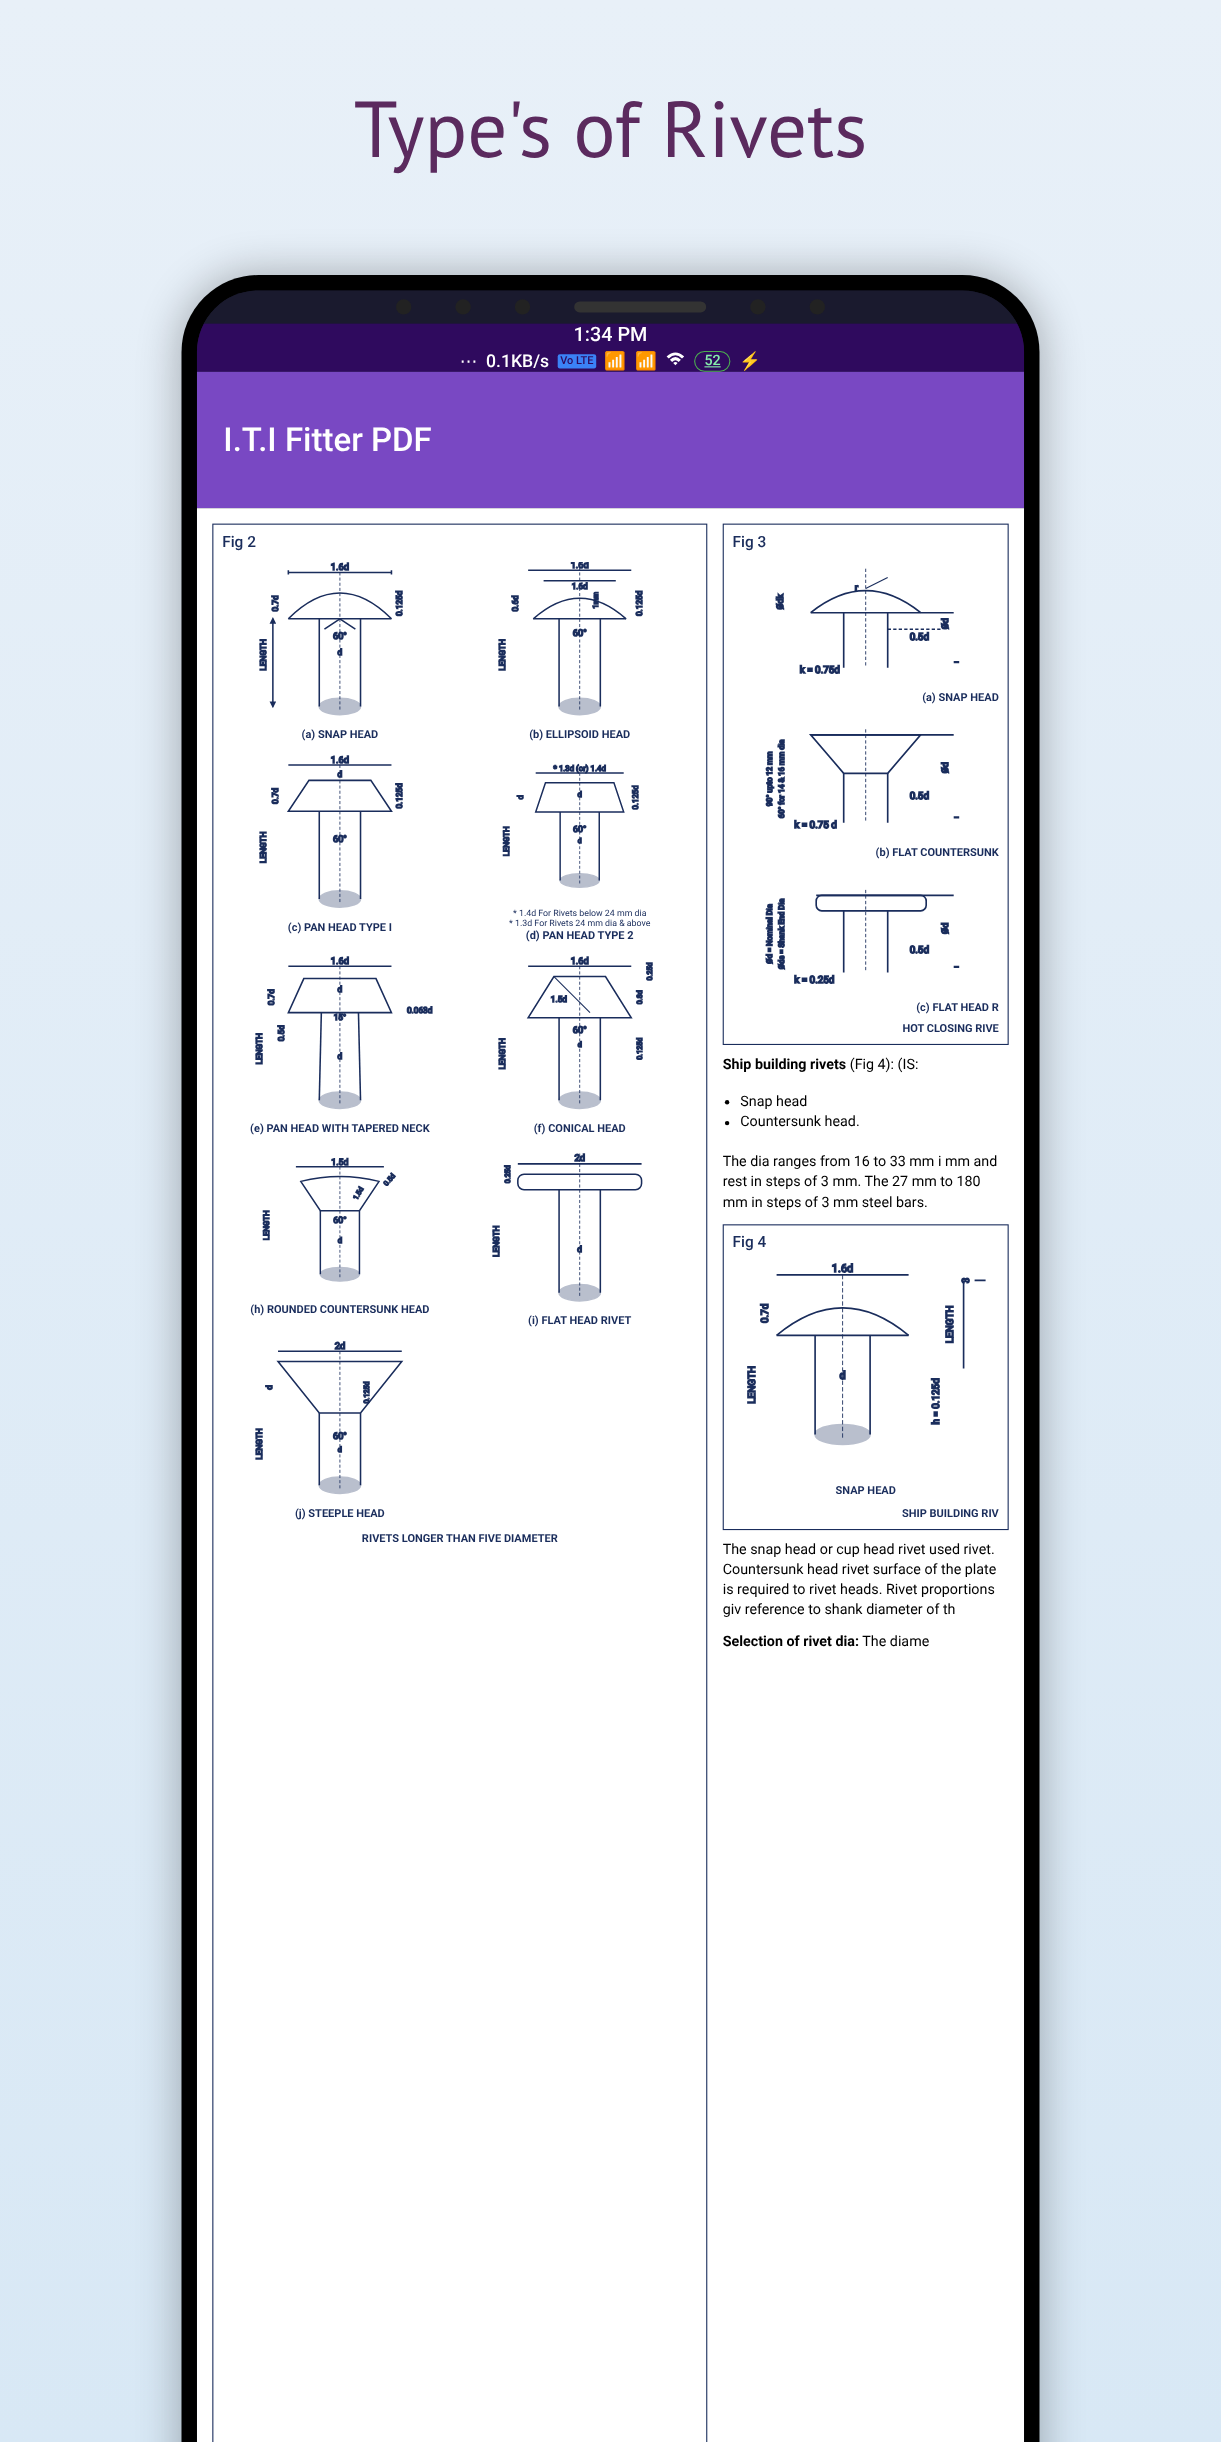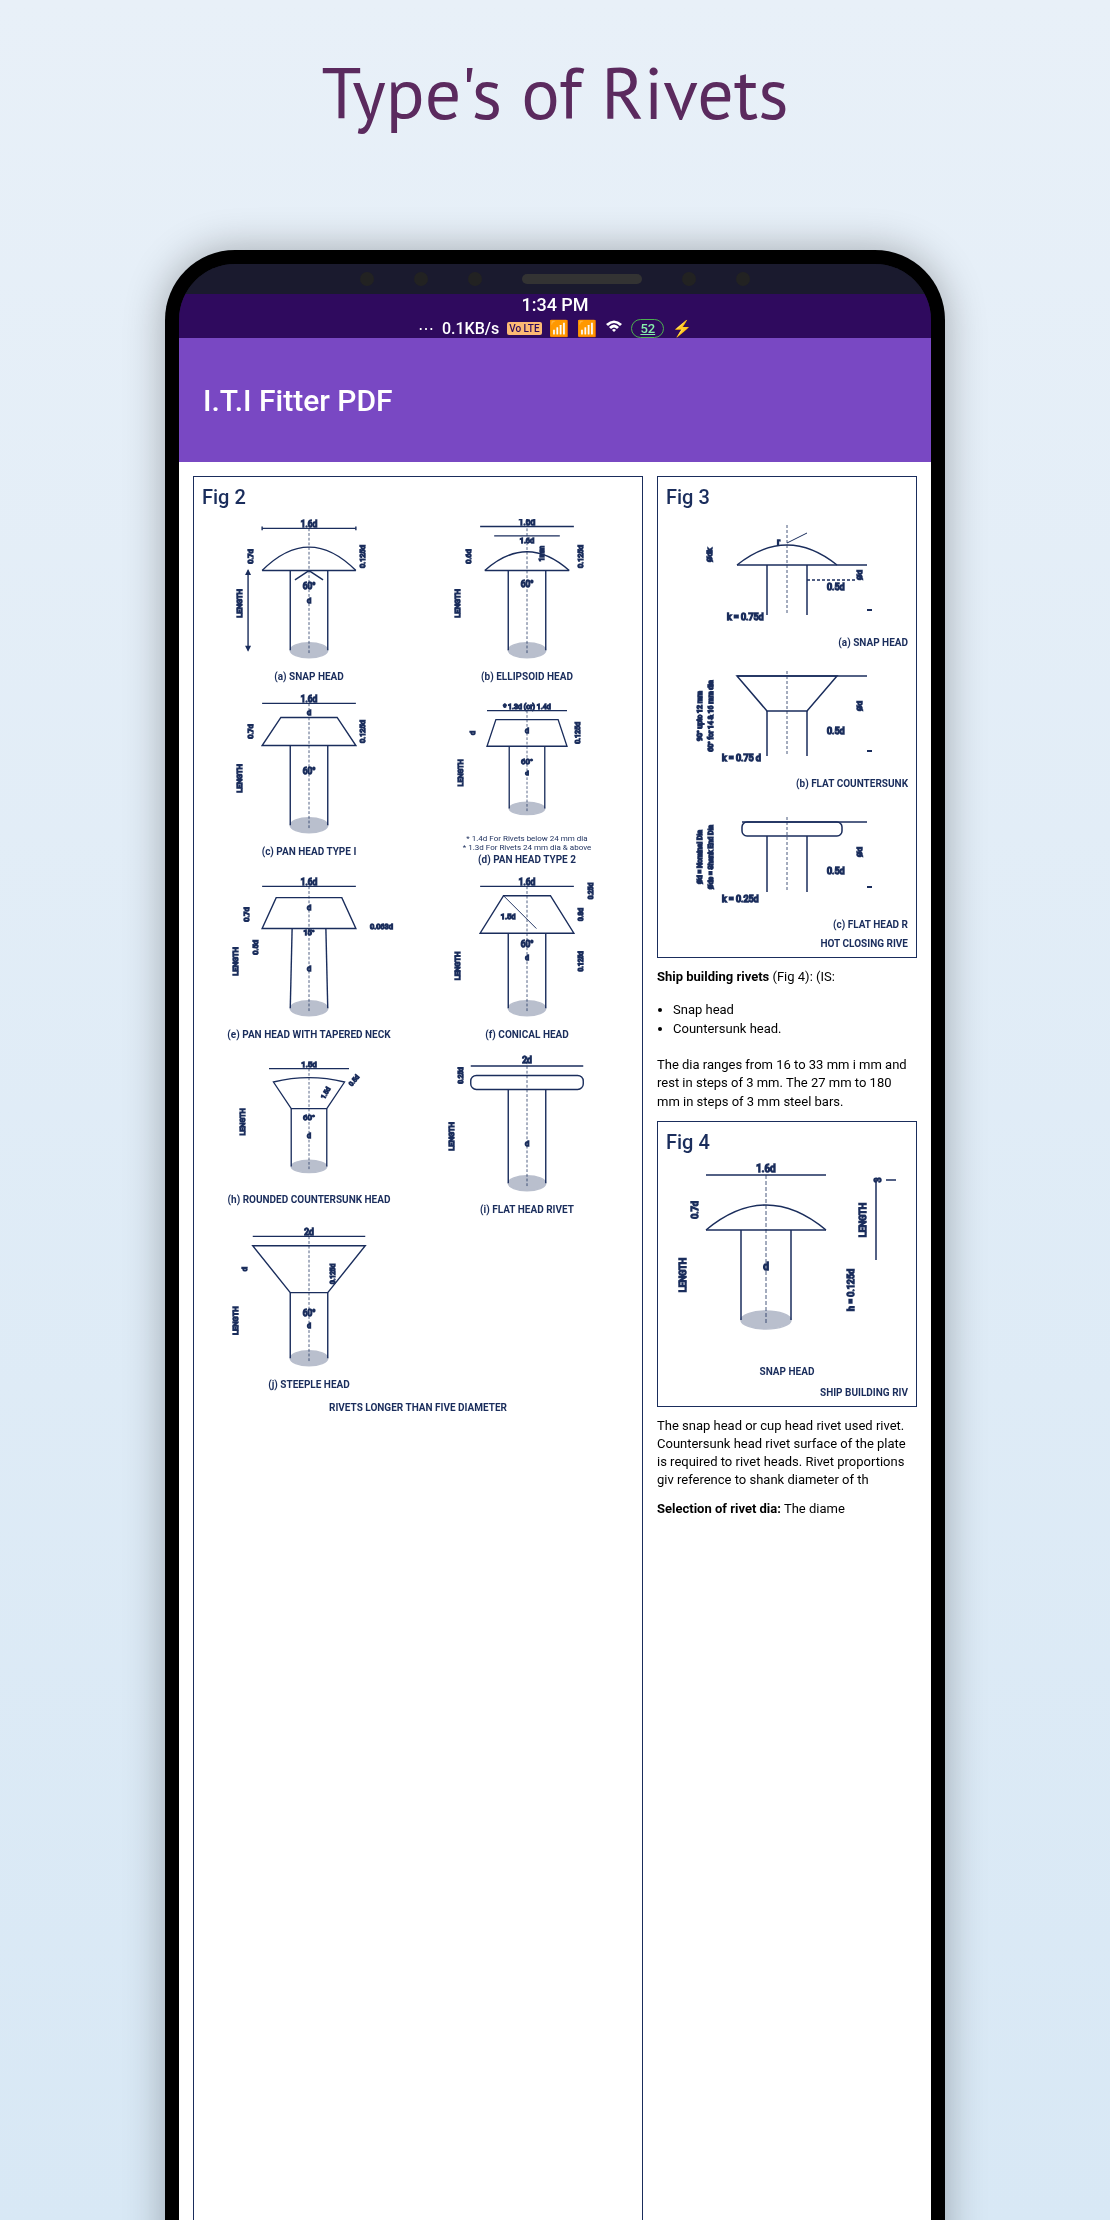--- a/index.html
+++ b/index.html
@@ -15,21 +15,21 @@
       font-family: -apple-system, BlinkMacSystemFont, 'Segoe UI', Roboto, sans-serif;
       position: relative;
       overflow: hidden;
     }
     
     .page-title {
       text-align: center;
       color: #5b2a5e;
       font-size: 72px;
       font-weight: 400;
-      padding-top: 46px;
+      padding-top: 70px;
       font-family: 'PT Sans', sans-serif;
     }
     
     .phone-frame {
       position: absolute;
       top: 250px;
       left: 50%;
       transform: translateX(-50%);
       width: 780px;
       height: 2100px;
@@ -133,21 +133,21 @@
     }
     
     .right-column {
       flex: 0 0 260px;
       display: flex;
       flex-direction: column;
       gap: 10px;
     }
     
     .fig-label {
-      font-size: 20px;
+      font-size: 14px;
       color: #1a2d5c;
       font-weight: 500;
       margin-bottom: 6px;
     }
     
     .rivet-grid {
       display: grid;
       grid-template-columns: 1fr 1fr;
       gap: 4px;
     }
@@ -239,21 +239,21 @@
       <div class="speaker"></div>
       <div class="sensor"></div>
       <div class="sensor"></div>
     </div>
 
     <div class="status-bar">
       <span>1:34 PM</span>
       <div class="status-right">
         <span>⋯</span>
         <span>0.1KB/s</span>
-        <span style="font-size:10px;background:#fdba74;color:#2f0a5e;padding:1px 2px;border-radius:2px">Vo LTE</span>
+        <span style="font-size:10px;background:#3b82f6;color:#2f0a5e;padding:1px 2px;border-radius:2px">Vo LTE</span>
         <span>📶</span>
         <span>📶</span>
         <span>
           <svg width="18" height="14" viewBox="0 0 18 14">
               <path d="M9 12 L7 10 Q9 8 11 10 Z M4 7 Q9 2 14 7 L12 9 Q9 6 6 9 Z M1 4 Q9 -3 17 4 L15 6 Q9 0 3 6 Z" fill="#fff"></path>
             </svg>
         </span>
         <span class="battery-badge">52</span>
         <span>⚡</span>
       </div>

